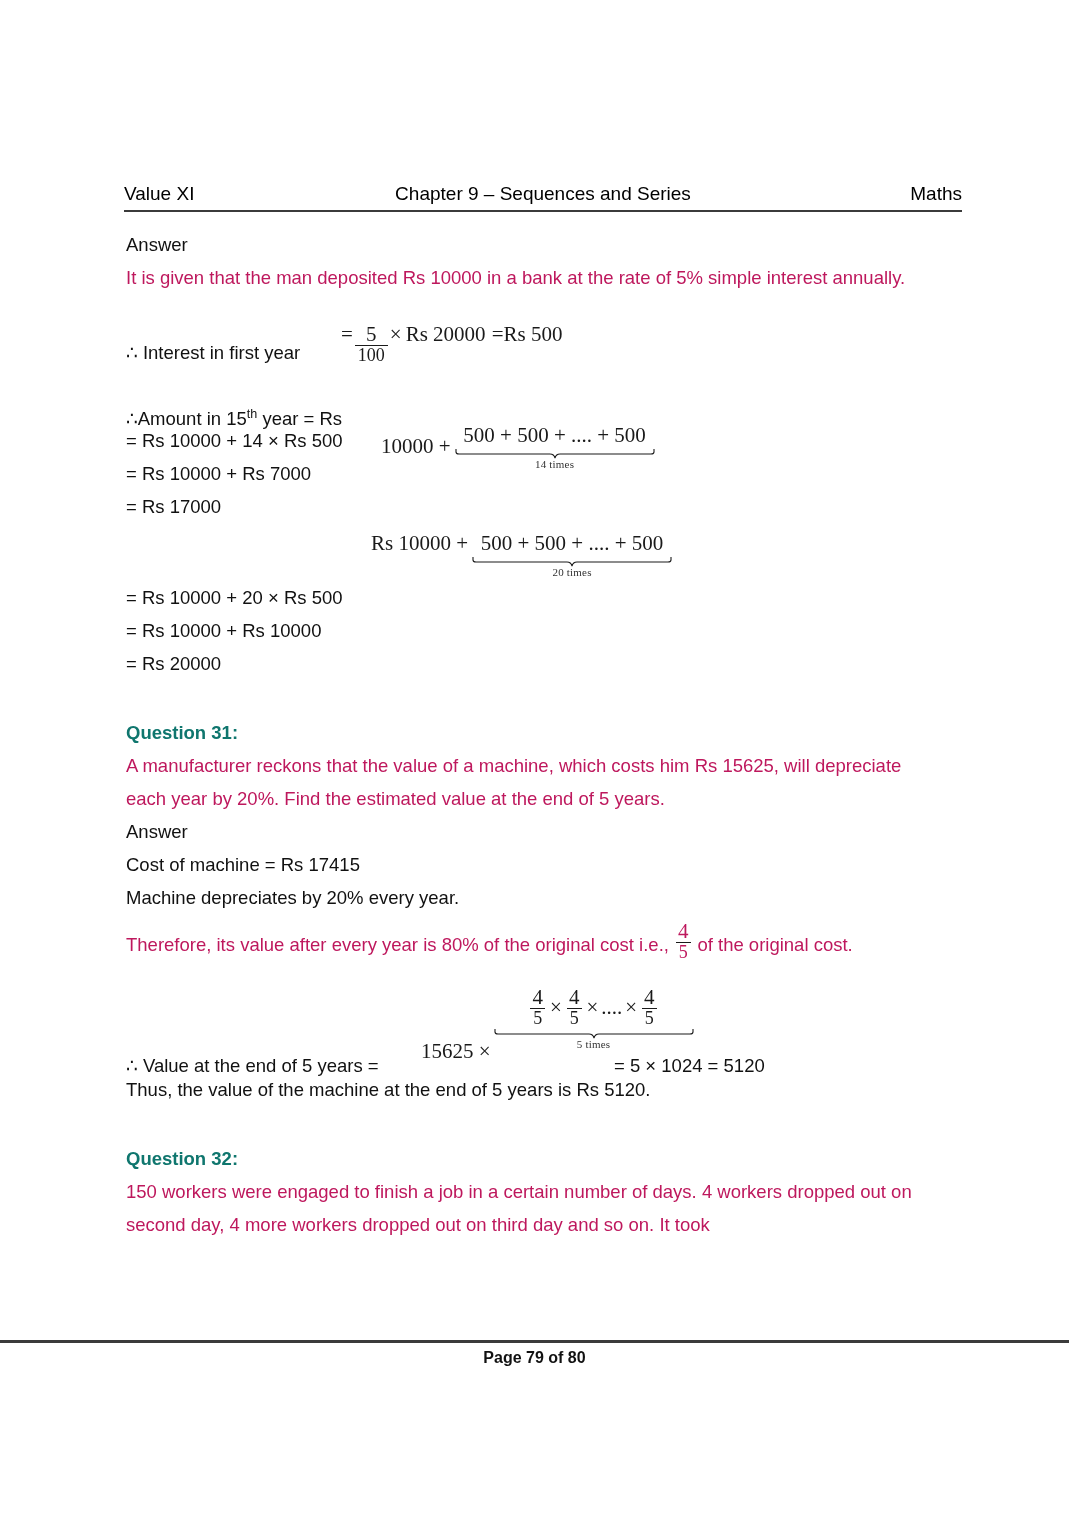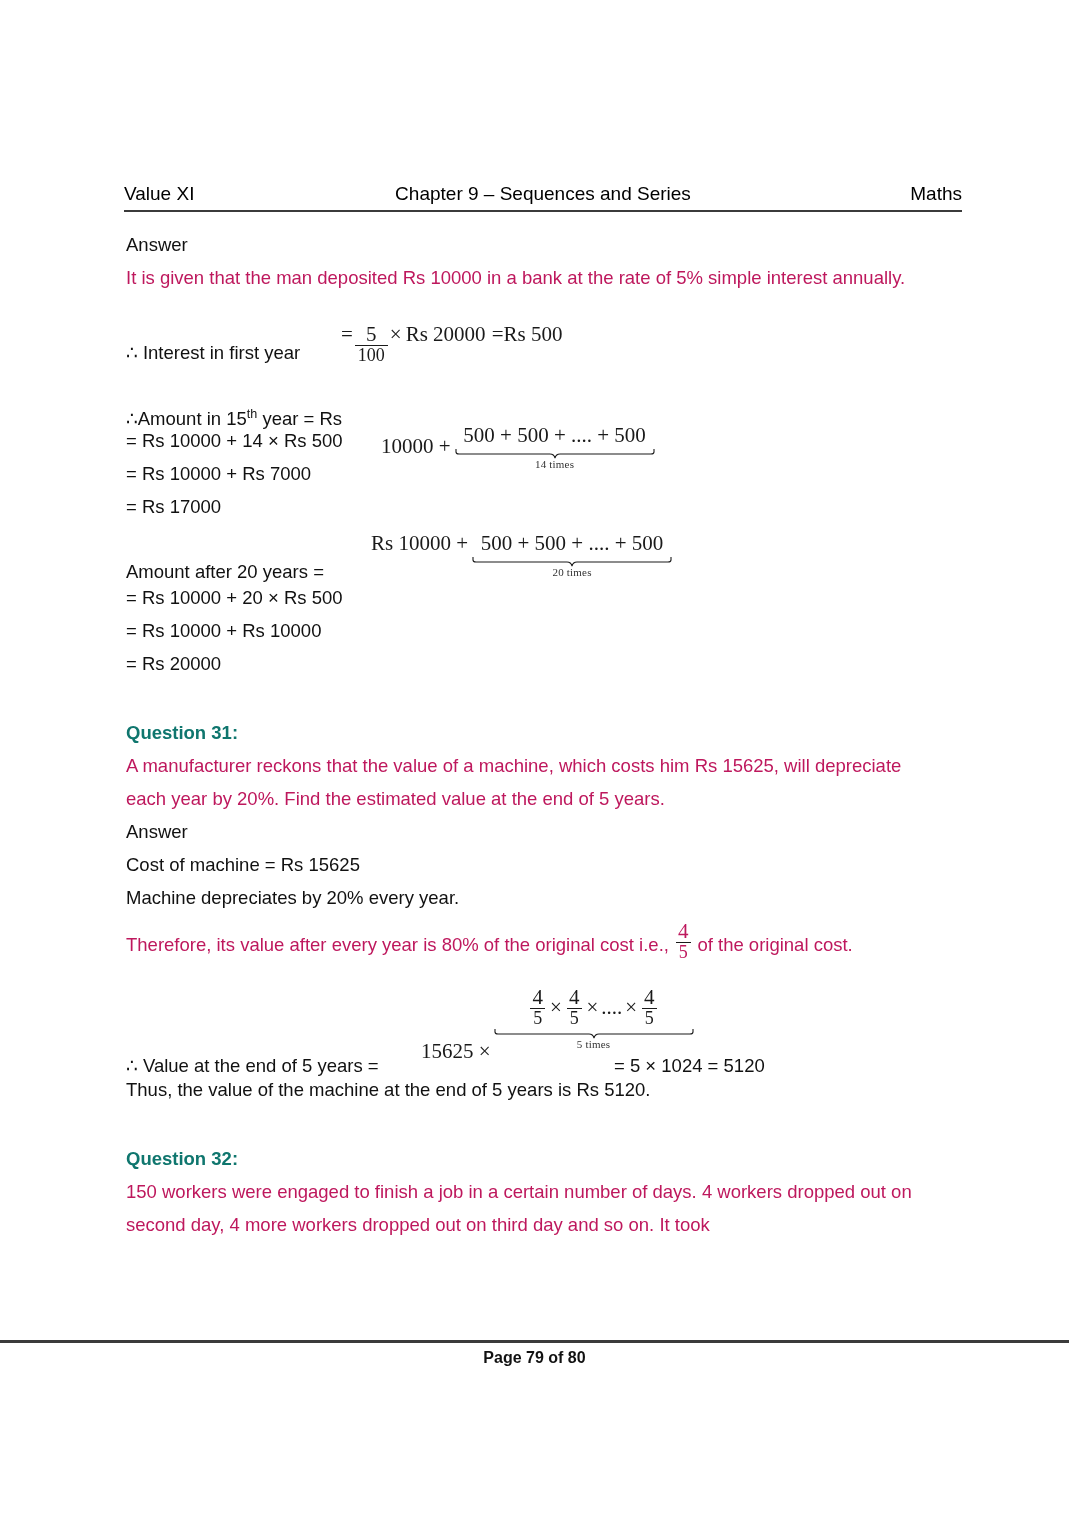--- a/index.html
+++ b/index.html
@@ -214,21 +214,20 @@
 
     <div style="height:2px"></div>
 
     <div class="line">= Rs 10000 + 14 × Rs 500</div>
     <div class="line">= Rs 10000 + Rs 7000</div>
     <div class="line">= Rs 17000</div>
 
     <div style="height:12px"></div>
 
     <div style="position:relative; height:44px;">
-      <span class="line" style="position:absolute; left:0; top:20px;">Amount after 20 years =</span>
       <span class="mblock math mrow" style="left:245px; top:-4px; font-size:21px; align-items:flex-start;">
         <span style="margin-right:4px">Rs 10000 +</span>
         <span class="ub">
           <span class="ub-body">500 + 500 + .... + 500</span>
           <svg class="brace" viewBox="0 0 200 11" preserveAspectRatio="none">
             <path d="M1,1 L1,4 Q1,6 4,6 L95,6 Q99,6 100,10 Q101,6 105,6 L196,6 Q199,6 199,4 L199,1" fill="none" stroke="#1a1a1a" stroke-width="1.1"></path>
           </svg>
           <span class="ub-label">20 times</span>
         </span>
       </span>
@@ -238,21 +237,21 @@
 
     <div class="line">= Rs 10000 + 20 × Rs 500</div>
     <div class="line">= Rs 10000 + Rs 10000</div>
     <div class="line">= Rs 20000</div>
 
     <div class="spacer-lg"></div>
 
     <div class="qhead">Question 31:</div>
     <div class="para" style="width:800px">A manufacturer reckons that the value of a machine, which costs him Rs 15625, will depreciate each year by 20%. Find the estimated value at the end of 5 years.</div>
     <div class="line">Answer</div>
-    <div class="line">Cost of machine = Rs 15625</div>
+    <div class="line">Cost of machine = Rs 17415</div>
     <div class="line">Machine depreciates by 20% every year.</div>
 
     <div style="height:14px"></div>
 
     <div class="para" style="width:800px; line-height:34px;">
       <span>Therefore, its value after every year is 80% of the original cost i.e.,</span><span class="frac" style="vertical-align:-2px; position:relative; top:-15px; margin:0 6px;">
           <span class="num">4</span>
           <span class="den">5</span>
         </span><span>of the original cost.</span>
     </div>

